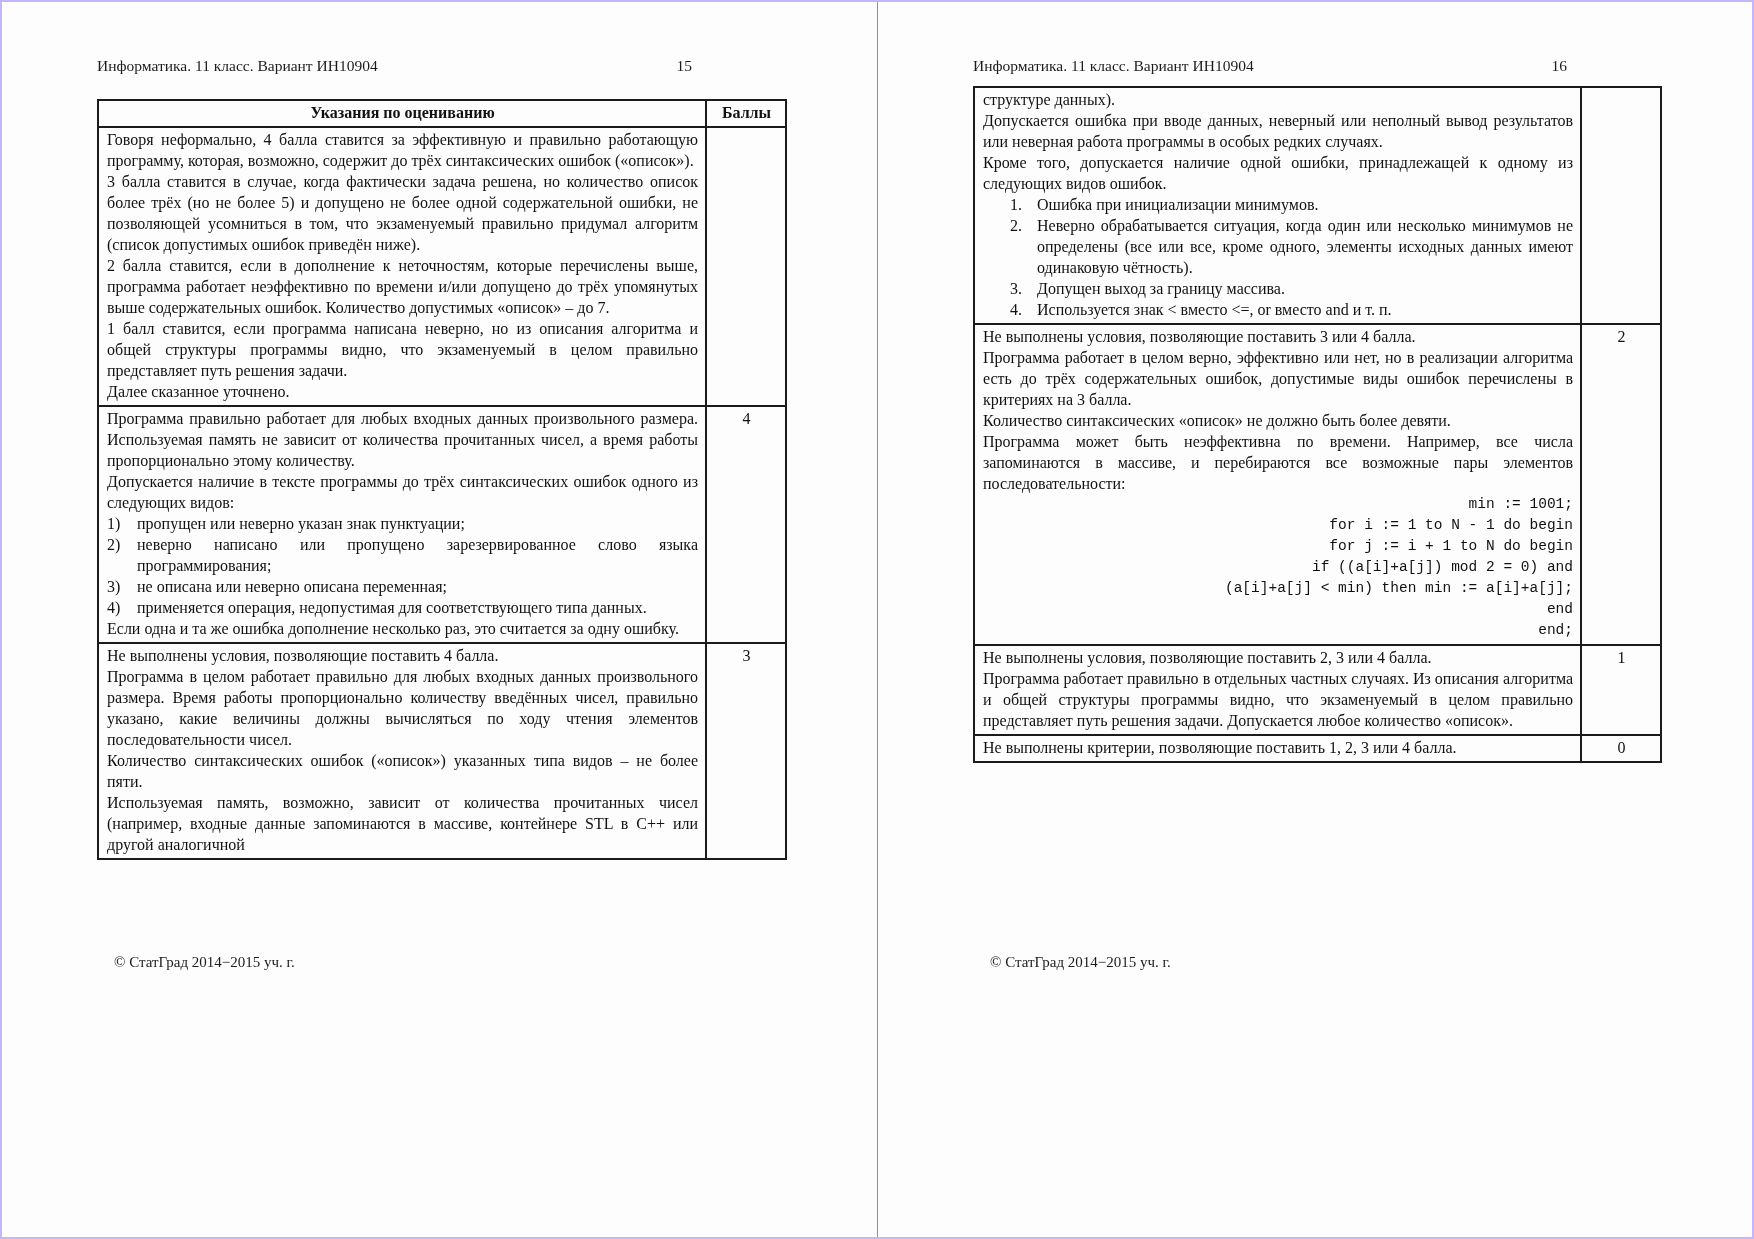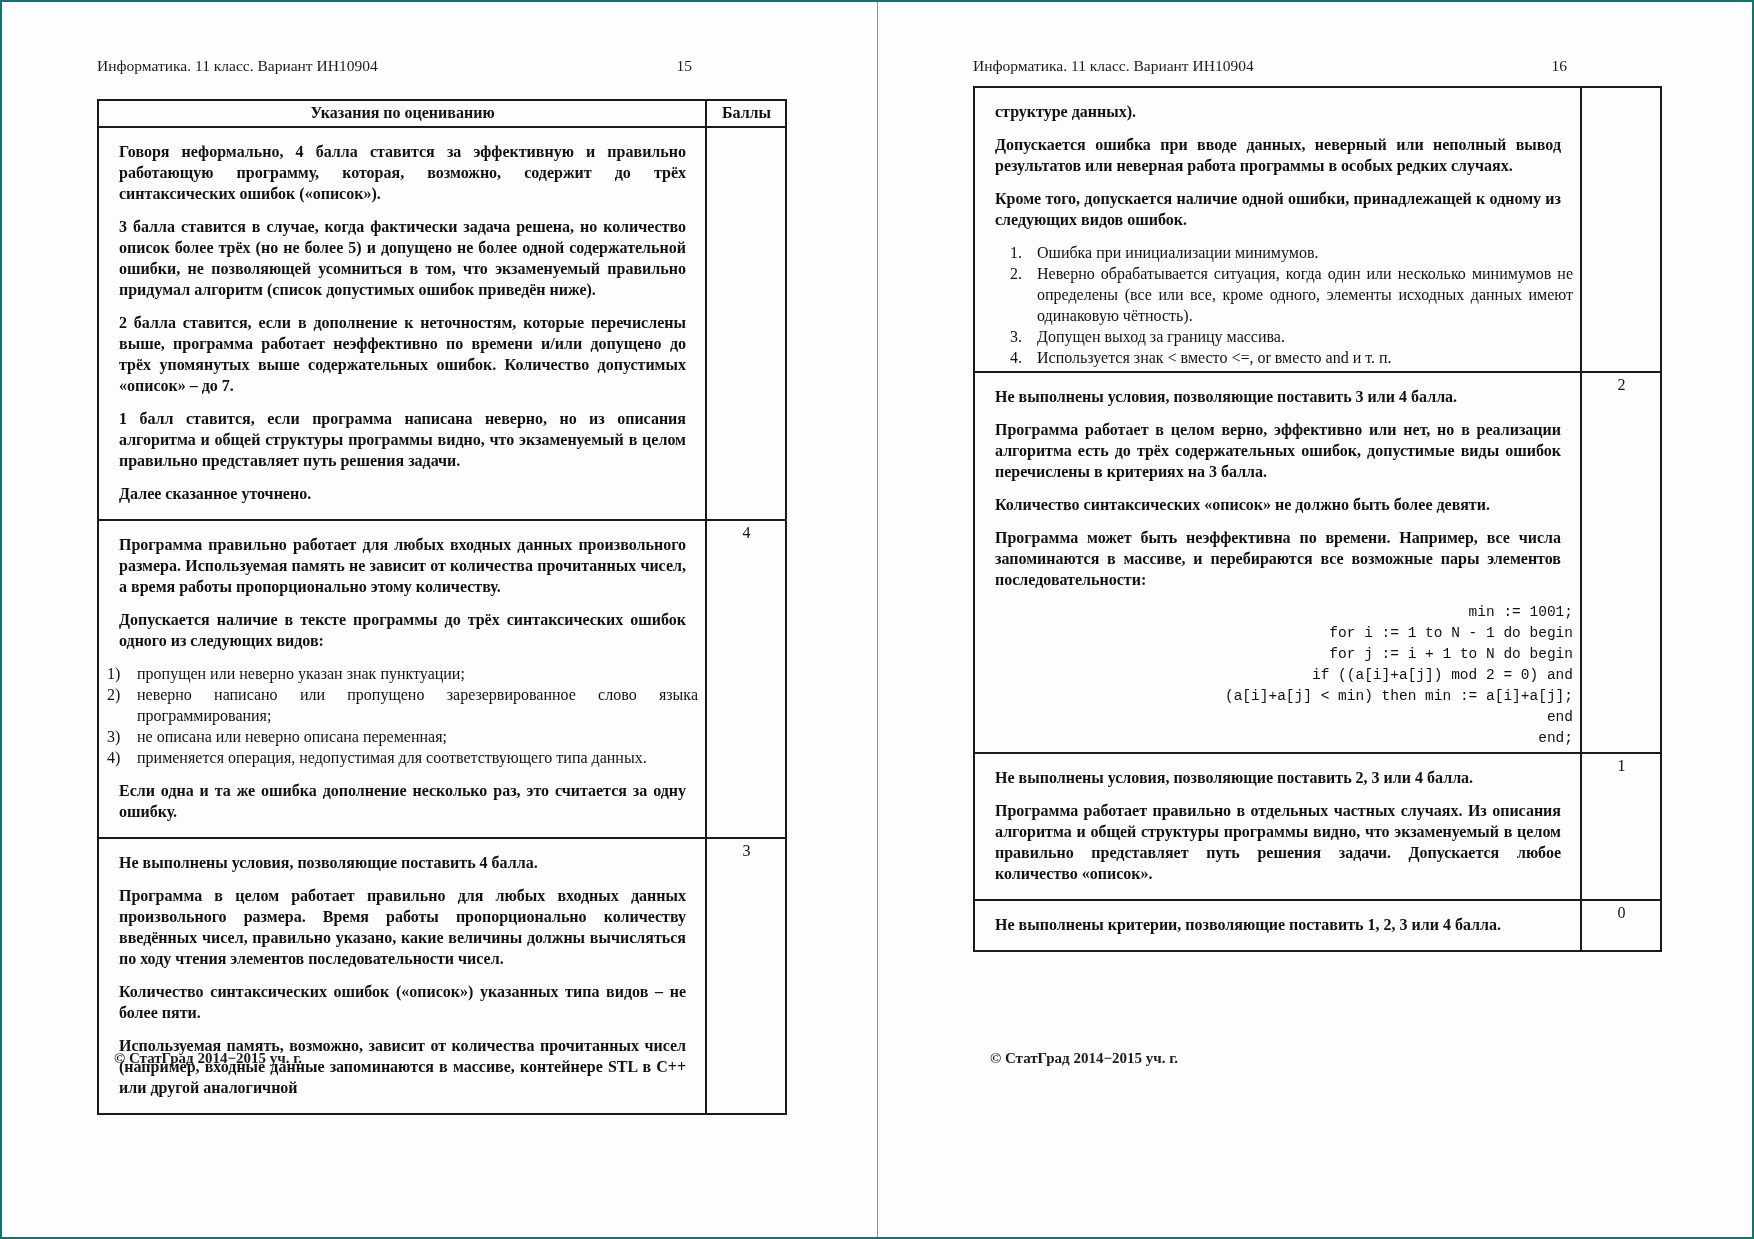--- a/index.html
+++ b/index.html
@@ -2,21 +2,21 @@
 <html><head>
 <meta charset="utf-8">
 <style>
   * { box-sizing: border-box; }
   html,body { margin:0; padding:0; background:#ffffff; }
   body { font-family:"Liberation Serif","DejaVu Serif",serif; color:#111; }
 
   .sheet {
     width:1754px; height:1239px;
     background:#fdfdfd;
-    border:2px solid #0f766e;
+    border:2px solid #c4b5fd;
     display:flex;
     position:relative;
     overflow:hidden;
   }
   .page {
     width:877px; height:100%;
     position:relative;
     padding:55px 90px 0 95px;
   }
   .page-right { border-left:1px solid #8f8f8f; }
@@ -39,40 +39,40 @@
     border:2px solid #1b1b1b;
     vertical-align:top;
     padding:1px 7px 3px 8px;
   }
   .cell-text { font-size:16px; line-height:21px; text-align:justify; }
   .cell-pts  { width:80px; text-align:center; font-size:16px; line-height:21px;border-radius:10px; }
 
   .th-criteria { font-weight:bold; text-align:center; padding-top:0; padding-bottom:1px; }
   .th-pts { font-weight:bold; }
 
-  .cell-text p { margin:12px;font-weight:bold; }
+  .cell-text p { margin:0; }
 
   .oli { display:flex; }
   .oli .marker { flex:0 0 30px; }
   .oli .litext { flex:1; text-align:justify; }
   .oli-indent { margin-left:27px; }
   .oli-indent .marker { flex:0 0 27px; }
 
   .code-line {
     font-family:"Liberation Mono","DejaVu Sans Mono",monospace;
     font-size:14.5px; line-height:21px;
     white-space:pre; text-align:right;
   }
 
   .maxlabel { text-align:right; font-style:italic; padding-right:2px; }
   .pts-italic { font-style:italic; }
 
   .page-footer {
-    position:absolute; top:1048px; left:112px;
-    font-size:15px; color:#1c1c1c;font-weight:bold;
+    position:absolute; top:952px; left:112px;
+    font-size:15px; color:#1c1c1c;
   }
 </style>
 </head>
 <body>
 
 <div class="sheet">
 
   <div class="page page-left">
     <div class="page-header">
       <span>Информатика. 11 класс. Вариант ИН10904</span>

